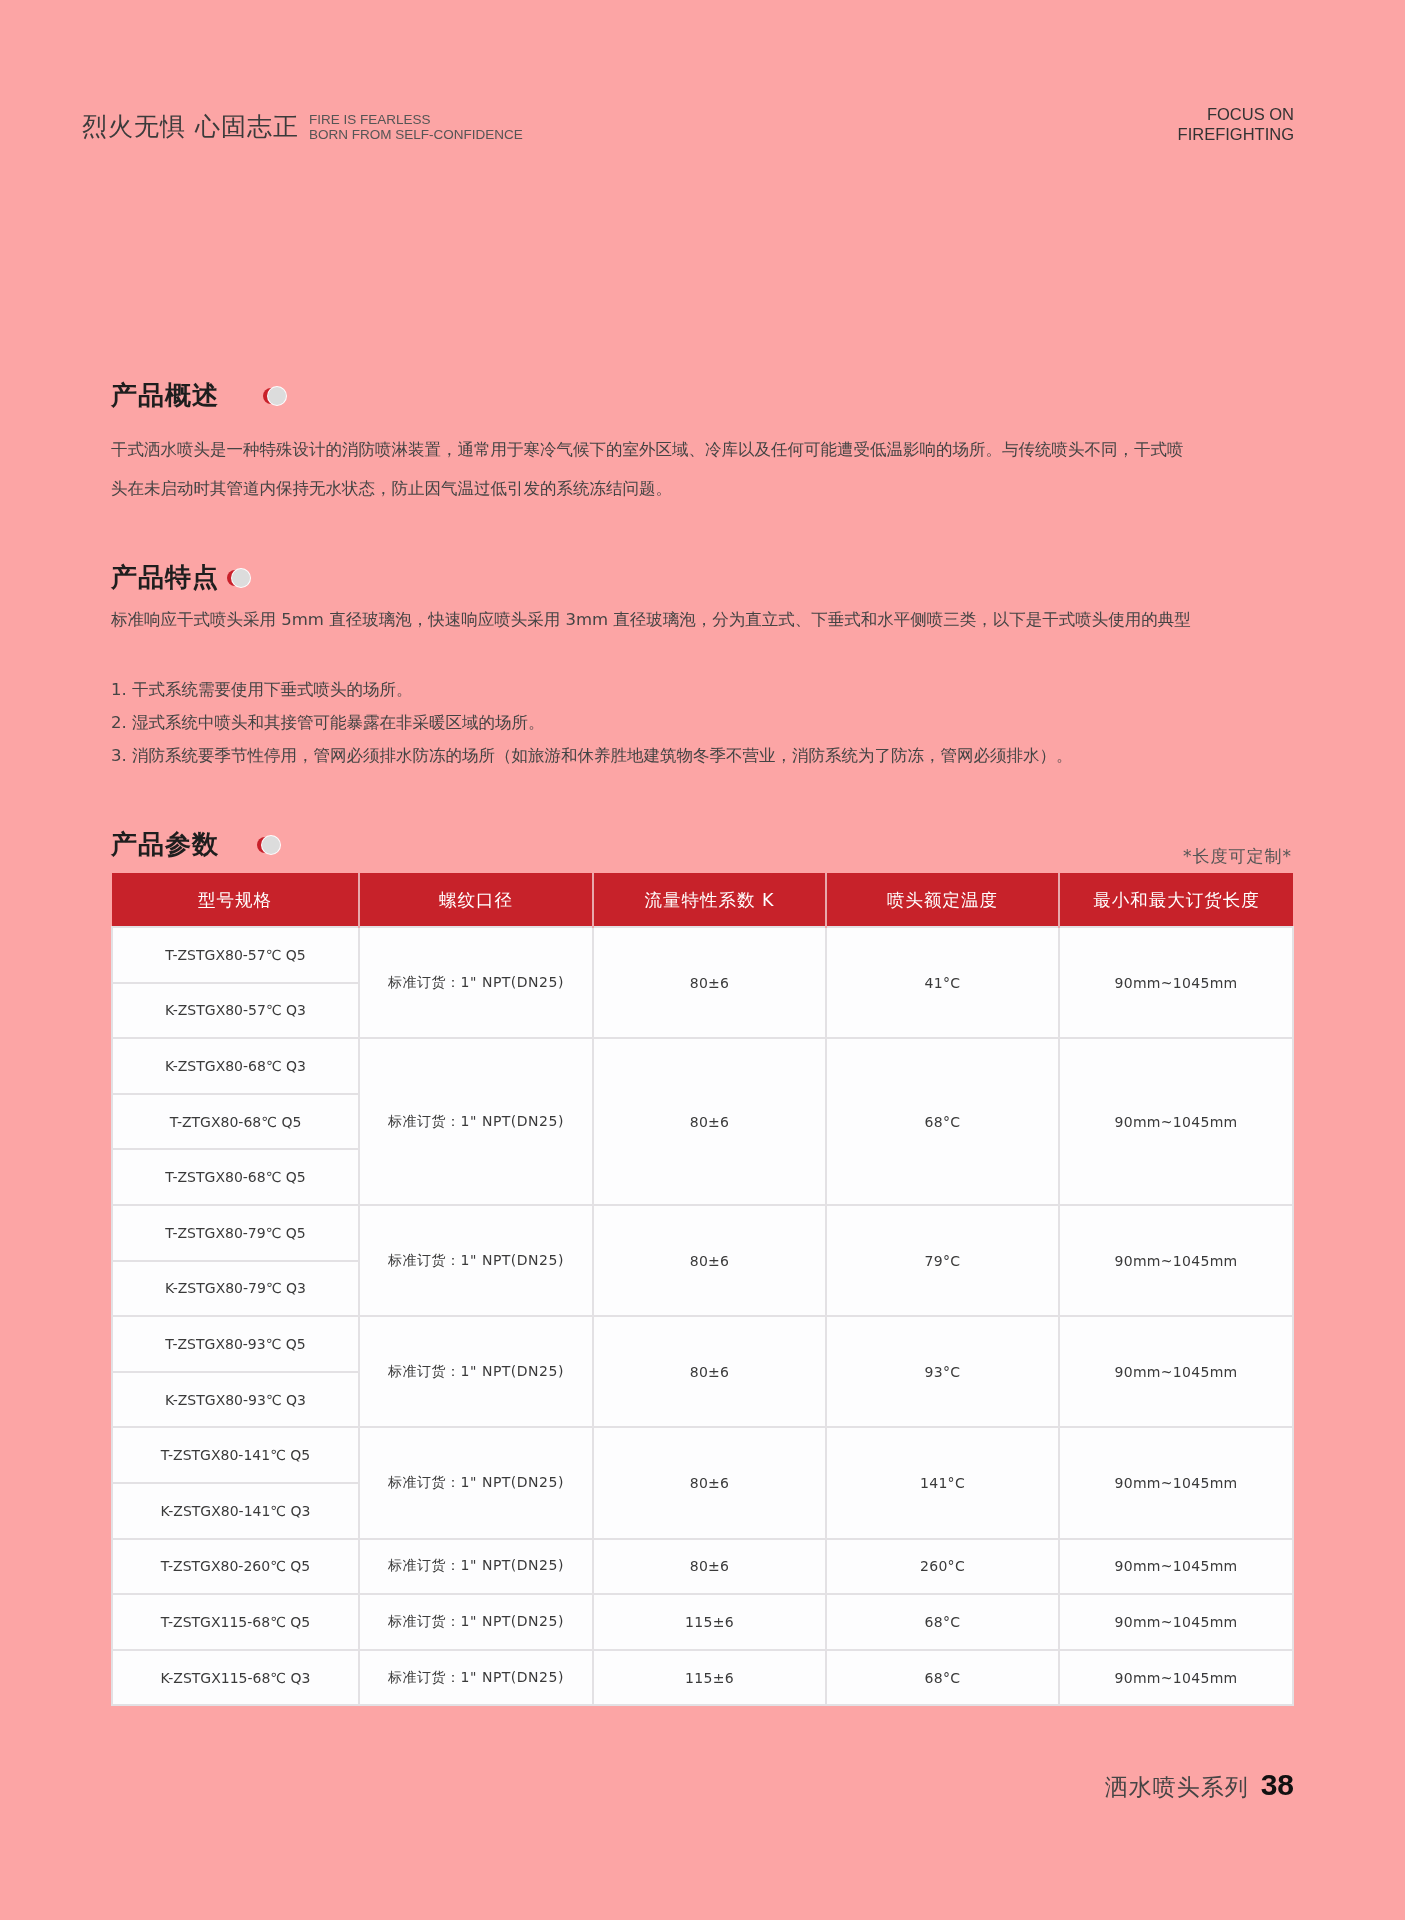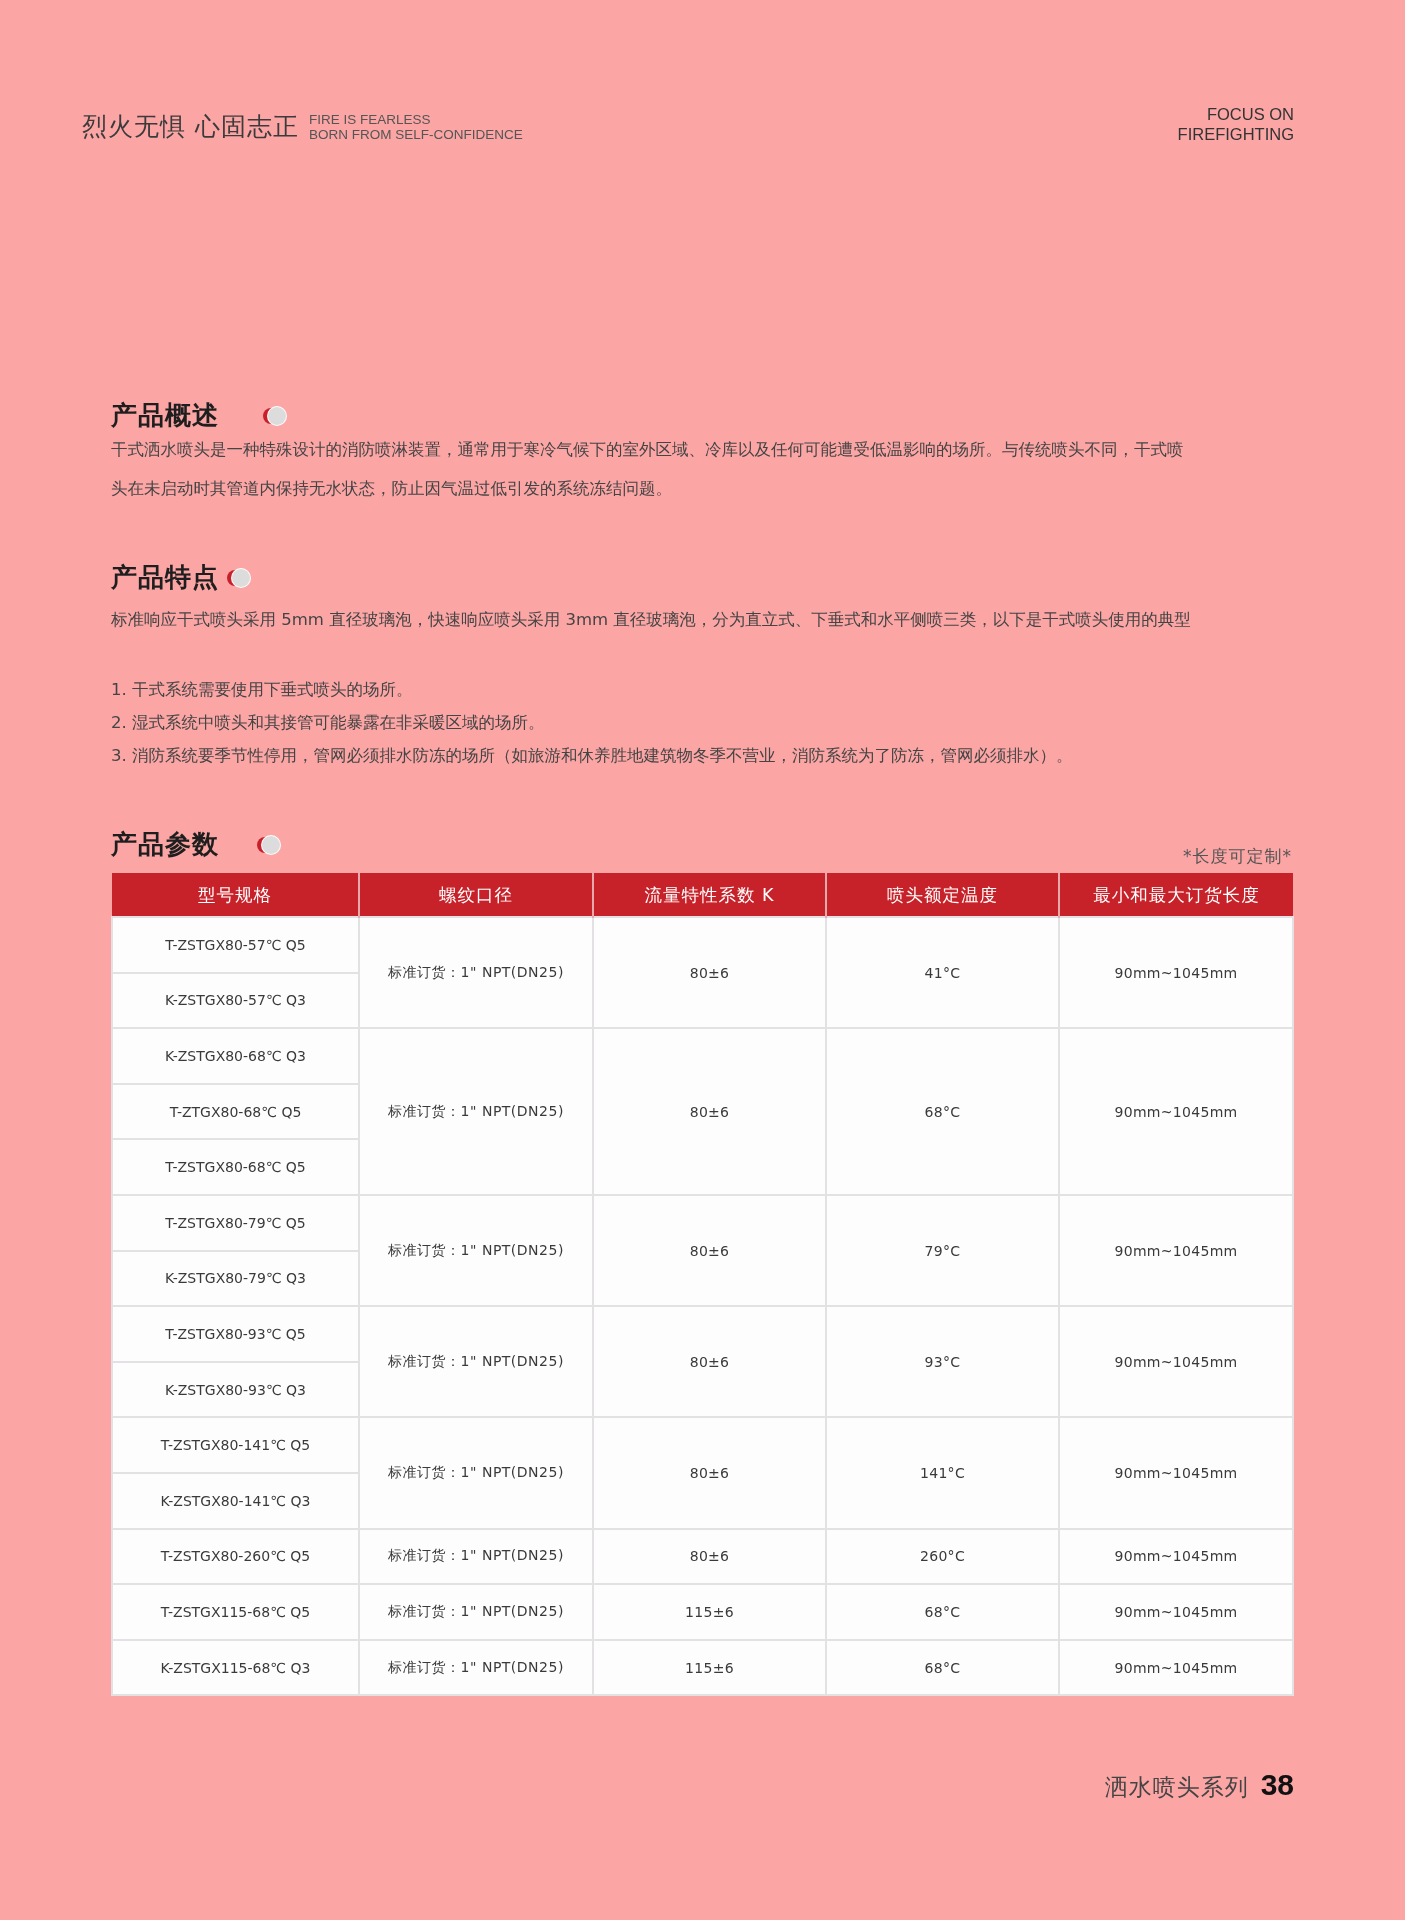--- a/index.html
+++ b/index.html
@@ -24,21 +24,21 @@
     .dot-icon .red { position: absolute; left: 0; top: 1px; width: 16px; height: 16px; border-radius: 50%; background: #c8202a; }
     .dot-icon .grey { position: absolute; left: 5px; top: 0px; width: 18px; height: 18px; border-radius: 50%; background: #dcdcdc; box-shadow: 0 0 0 1px #fdfdfe; }
 
     .para { position: absolute; left: 111px; width: 1185px; font-size: 16.5px; color: #444; }
     .para p { white-space: nowrap; }
 
     
     .note { position: absolute; right: 113px; top: 845px; font-size: 17px; color: #555; letter-spacing: 1px; text-align: center; }
     table.spec { position: absolute; left: 111px; top: 873px; width: 1181px; border-collapse: collapse; table-layout: fixed; }
     table.spec th {
-      background: #c7222a; color: #fff; font-weight: normal; font-size: 17.5px; height: 44px;
+      background: #c7222a; color: #fff; font-weight: normal; font-size: 17.5px; height: 54px;
       border-right: 2px solid #e8a9ac; text-align: center; letter-spacing: 1px;
     }
     table.spec th:last-child { border-right: none; }
     table.spec td {
       border: 2px solid #e3e1e4; text-align: center; height: 55.6px; background: #fdfdfe;
       font-size: 14px; color: #3a3a3a;
     }
     td.model { font-size: 18.5px; color: #444; }
     td.thread { font-size: 16px; letter-spacing: 0.5px; }
     td.kval, td.temp, td.len { font-size: 16px; letter-spacing: 0.3px; }
@@ -58,21 +58,21 @@
     <span class="hdr-en">
       <div>FIRE IS FEARLESS</div>
       <div>BORN FROM SELF-CONFIDENCE</div>
     </span>
   </div>
   <div class="hdr-right">
     <div>FOCUS ON</div>
     <div>FIREFIGHTING</div>
   </div>
 
-  <div class="section-title" style="top:398px;gap:36px;">
+  <div class="section-title" style="top:378px;gap:36px;">
     <span class="title">产品概述</span>
     <span class="dot-icon">
         <span class="red"></span>
         <span class="grey"></span>
       </span>
   </div>
   <div class="para" style="top:430px; line-height:39px;">
     <p>干式洒水喷头是一种特殊设计的消防喷淋装置，通常用于寒冷气候下的室外区域、冷库以及任何可能遭受低温影响的场所。与传统喷头不同，干式喷</p>
     <p>头在未启动时其管道内保持无水状态，防止因气温过低引发的系统冻结问题。</p>
   </div>

